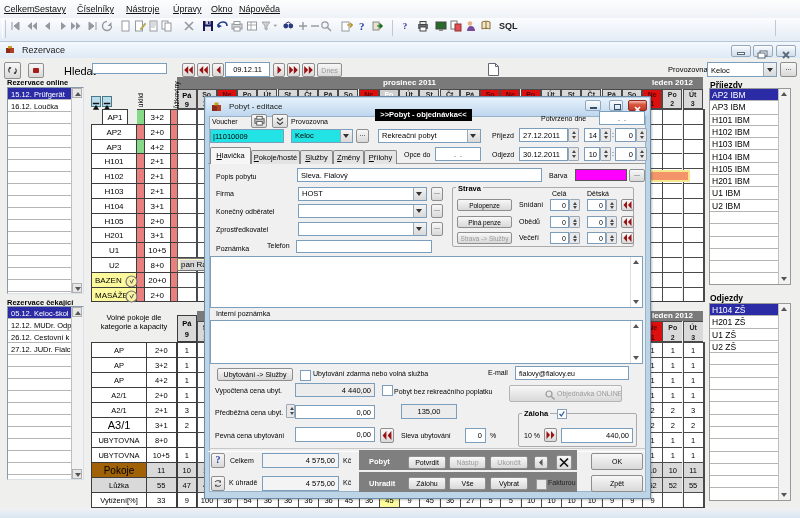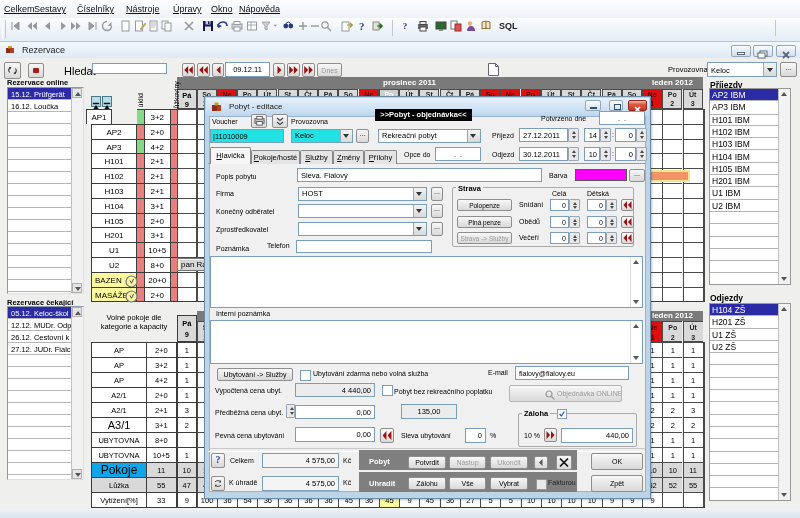--- a/index.html
+++ b/index.html
@@ -317,21 +317,21 @@
     <div style="position:absolute;left:-11px;top:19px;width:37px;transform:rotate(-90deg);transform-origin:center;font-size:7px;">lůžkoviny</div>
   </div>
 <div class="a" style="left:91px;top:96px;width:10px;height:11px;background:#b8dcec;border:1px solid #4a7a8a;box-sizing:border-box;"><svg width="8" height="9" viewBox="0 0 8 9">
       <path d="M0.8 1.5h6.4" stroke="#111" stroke-width="1.5"></path>
       <path d="M4 3L0.8 7.8h6.4z" fill="#111"></path>
     </svg></div>
 <div class="a" style="left:102px;top:96px;width:10px;height:11px;background:#b8dcec;border:1px solid #4a7a8a;box-sizing:border-box;"><svg width="8" height="9" viewBox="0 0 8 9">
       <path d="M0.8 1.5h6.4" stroke="#111" stroke-width="1.5"></path>
       <path d="M4 3L0.8 7.8h6.4z" fill="#111"></path>
     </svg></div>
-<div class="cell" style="left:86px;top:109.0px;width:26px;height:14.8px;background:#fff;border:1px solid #3c3c3c;border-bottom:none;font-size:8px;line-height:15px;">AP1</div>
+<div class="cell" style="left:102px;top:109.0px;width:26px;height:14.8px;background:#fff;border:1px solid #3c3c3c;border-bottom:none;font-size:8px;line-height:15px;">AP1</div>
 <div class="cell" style="left:137px;top:109.0px;width:6.5px;height:14.8px;background:#86d986;border-top:1px solid #3c3c3c;"></div>
 <div class="cell" style="left:143.5px;top:109.0px;width:26.5px;height:14.8px;background:#fff;border:1px solid #3c3c3c;border-bottom:none;border-right:none;font-size:8px;line-height:15px;">3+2</div>
 <div class="cell" style="left:170px;top:109.0px;width:7px;height:14.8px;background:#e98080;border-top:1px solid #3c3c3c;border-left:1px solid #3c3c3c;"></div>
 <div class="cell" style="left:177.0px;top:109.0px;width:19.5px;height:14.8px;background:#fff;border:1px solid #4a4a4a;border-bottom:none;"></div>
 <div class="cell" style="left:196.5px;top:109.0px;width:20.25px;height:14.8px;background:#fff;border:1px solid #4a4a4a;border-bottom:none;border-right:none;"></div>
 <div class="cell" style="left:216.8px;top:109.0px;width:20.25px;height:14.8px;background:#fff;border:1px solid #4a4a4a;border-bottom:none;border-right:none;"></div>
 <div class="cell" style="left:237.0px;top:109.0px;width:20.25px;height:14.8px;background:#fff;border:1px solid #4a4a4a;border-bottom:none;border-right:none;"></div>
 <div class="cell" style="left:257.2px;top:109.0px;width:20.25px;height:14.8px;background:#fff;border:1px solid #4a4a4a;border-bottom:none;border-right:none;"></div>
 <div class="cell" style="left:277.5px;top:109.0px;width:20.25px;height:14.8px;background:#fff;border:1px solid #4a4a4a;border-bottom:none;border-right:none;"></div>
 <div class="cell" style="left:297.8px;top:109.0px;width:20.25px;height:14.8px;background:#fff;border:1px solid #4a4a4a;border-bottom:none;border-right:none;"></div>
@@ -995,21 +995,21 @@
 <div class="cell" style="left:520.5px;top:447.0px;width:20.25px;height:15.0px;background:#fff;border:1px solid #4a4a4a;border-bottom:none;border-right:none;font-size:7.5px;line-height:15px;">1</div>
 <div class="cell" style="left:540.8px;top:447.0px;width:20.25px;height:15.0px;background:#fff;border:1px solid #4a4a4a;border-bottom:none;border-right:none;font-size:7.5px;line-height:15px;">1</div>
 <div class="cell" style="left:561.0px;top:447.0px;width:20.25px;height:15.0px;background:#fff;border:1px solid #4a4a4a;border-bottom:none;border-right:none;font-size:7.5px;line-height:15px;">1</div>
 <div class="cell" style="left:581.2px;top:447.0px;width:20.25px;height:15.0px;background:#fff;border:1px solid #4a4a4a;border-bottom:none;border-right:none;font-size:7.5px;line-height:15px;">1</div>
 <div class="cell" style="left:601.5px;top:447.0px;width:20.25px;height:15.0px;background:#fff;border:1px solid #4a4a4a;border-bottom:none;border-right:none;font-size:7.5px;line-height:15px;">1</div>
 <div class="cell" style="left:621.8px;top:447.0px;width:20.25px;height:15.0px;background:#fff;border:1px solid #4a4a4a;border-bottom:none;border-right:none;font-size:7.5px;line-height:15px;">1</div>
 <div class="cell" style="left:642.0px;top:447.0px;width:20.25px;height:15.0px;background:#fff;border:1px solid #4a4a4a;border-bottom:none;border-right:none;font-size:7.5px;line-height:15px;">1</div>
 <div class="cell" style="left:662.2px;top:447.0px;width:20.25px;height:15.0px;background:#fff;border:1px solid #4a4a4a;border-bottom:none;border-right:none;font-size:7.5px;line-height:15px;">1</div>
 <div class="cell" style="left:682.5px;top:447.0px;width:20.25px;height:15.0px;background:#fff;border:1px solid #4a4a4a;border-bottom:none;border-right:none;font-size:7.5px;line-height:15px;">1</div>
 <div class="a" style="left:702.8px;top:447.0px;width:2px;height:15.0px;background:#4a4a4a;"></div>
-<div class="cell" style="left:91px;top:462.0px;width:56px;height:15.0px;background:#0ea5e9;border:1px solid #3c3c3c;border-bottom:none;font-size:12px;line-height:15px;">Pokoje</div>
+<div class="cell" style="left:91px;top:462.0px;width:56px;height:15.0px;background:#a16207;border:1px solid #3c3c3c;border-bottom:none;font-size:10px;line-height:15px;">Pokoje</div>
 <div class="cell" style="left:147px;top:462.0px;width:29.5px;height:15.0px;background:#d9d9d9;border:1px solid #3c3c3c;border-bottom:none;border-left:none;font-size:7.5px;line-height:15px;">11</div>
 <div class="cell" style="left:177.0px;top:462.0px;width:19.5px;height:15.0px;background:#d9d9d9;border:1px solid #3c3c3c;border-bottom:none;font-size:7.5px;line-height:15px;">10</div>
 <div class="cell" style="left:196.5px;top:462.0px;width:20.25px;height:15.0px;background:#d9d9d9;border:1px solid #4a4a4a;border-bottom:none;border-right:none;font-size:7.5px;line-height:15px;">10</div>
 <div class="cell" style="left:216.8px;top:462.0px;width:20.25px;height:15.0px;background:#d9d9d9;border:1px solid #4a4a4a;border-bottom:none;border-right:none;font-size:7.5px;line-height:15px;">10</div>
 <div class="cell" style="left:237.0px;top:462.0px;width:20.25px;height:15.0px;background:#d9d9d9;border:1px solid #4a4a4a;border-bottom:none;border-right:none;font-size:7.5px;line-height:15px;">10</div>
 <div class="cell" style="left:257.2px;top:462.0px;width:20.25px;height:15.0px;background:#d9d9d9;border:1px solid #4a4a4a;border-bottom:none;border-right:none;font-size:7.5px;line-height:15px;">10</div>
 <div class="cell" style="left:277.5px;top:462.0px;width:20.25px;height:15.0px;background:#d9d9d9;border:1px solid #4a4a4a;border-bottom:none;border-right:none;font-size:7.5px;line-height:15px;">10</div>
 <div class="cell" style="left:297.8px;top:462.0px;width:20.25px;height:15.0px;background:#d9d9d9;border:1px solid #4a4a4a;border-bottom:none;border-right:none;font-size:7.5px;line-height:15px;">10</div>
 <div class="cell" style="left:318.0px;top:462.0px;width:20.25px;height:15.0px;background:#d9d9d9;border:1px solid #4a4a4a;border-bottom:none;border-right:none;font-size:7.5px;line-height:15px;">10</div>
 <div class="cell" style="left:338.2px;top:462.0px;width:20.25px;height:15.0px;background:#d9d9d9;border:1px solid #4a4a4a;border-bottom:none;border-right:none;font-size:7.5px;line-height:15px;">10</div>

